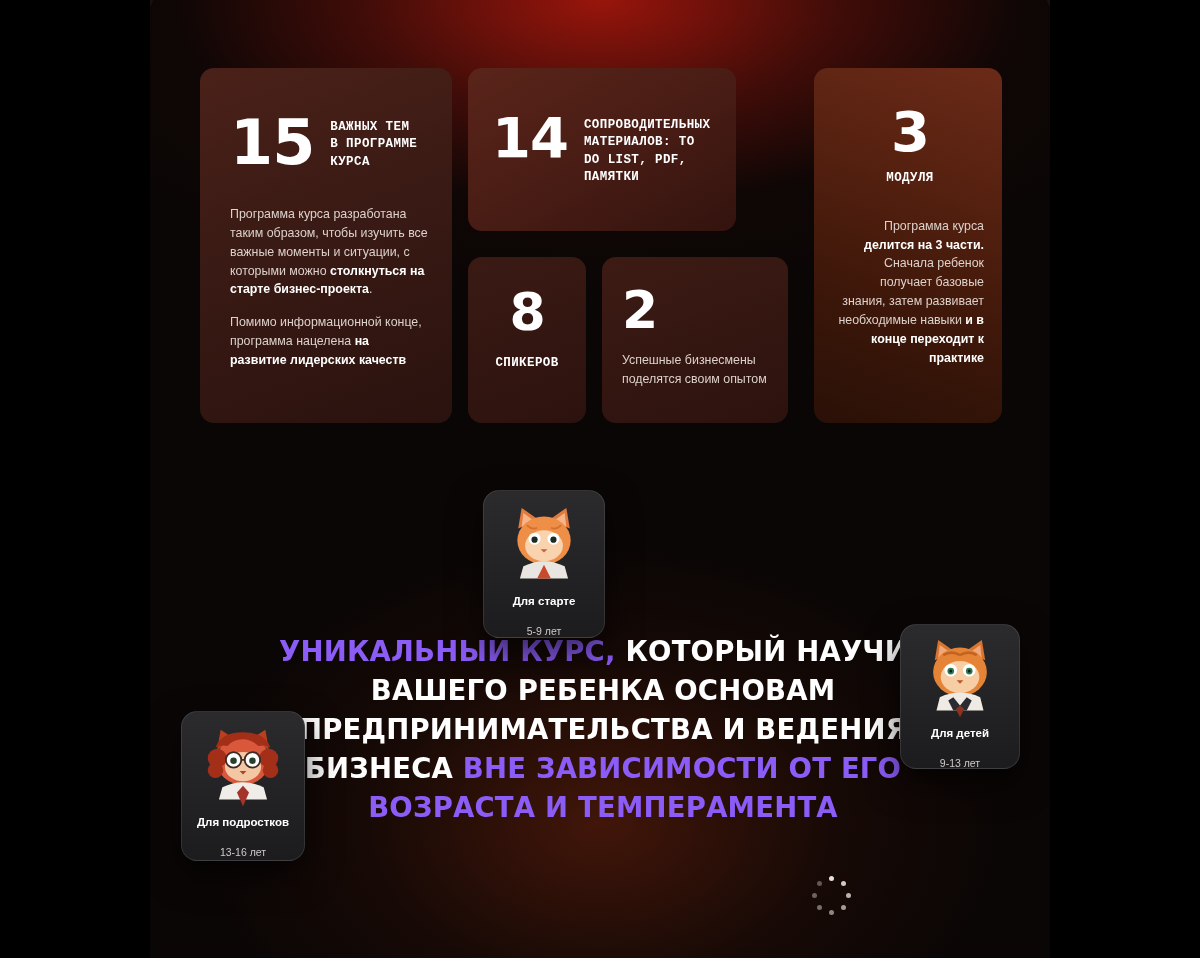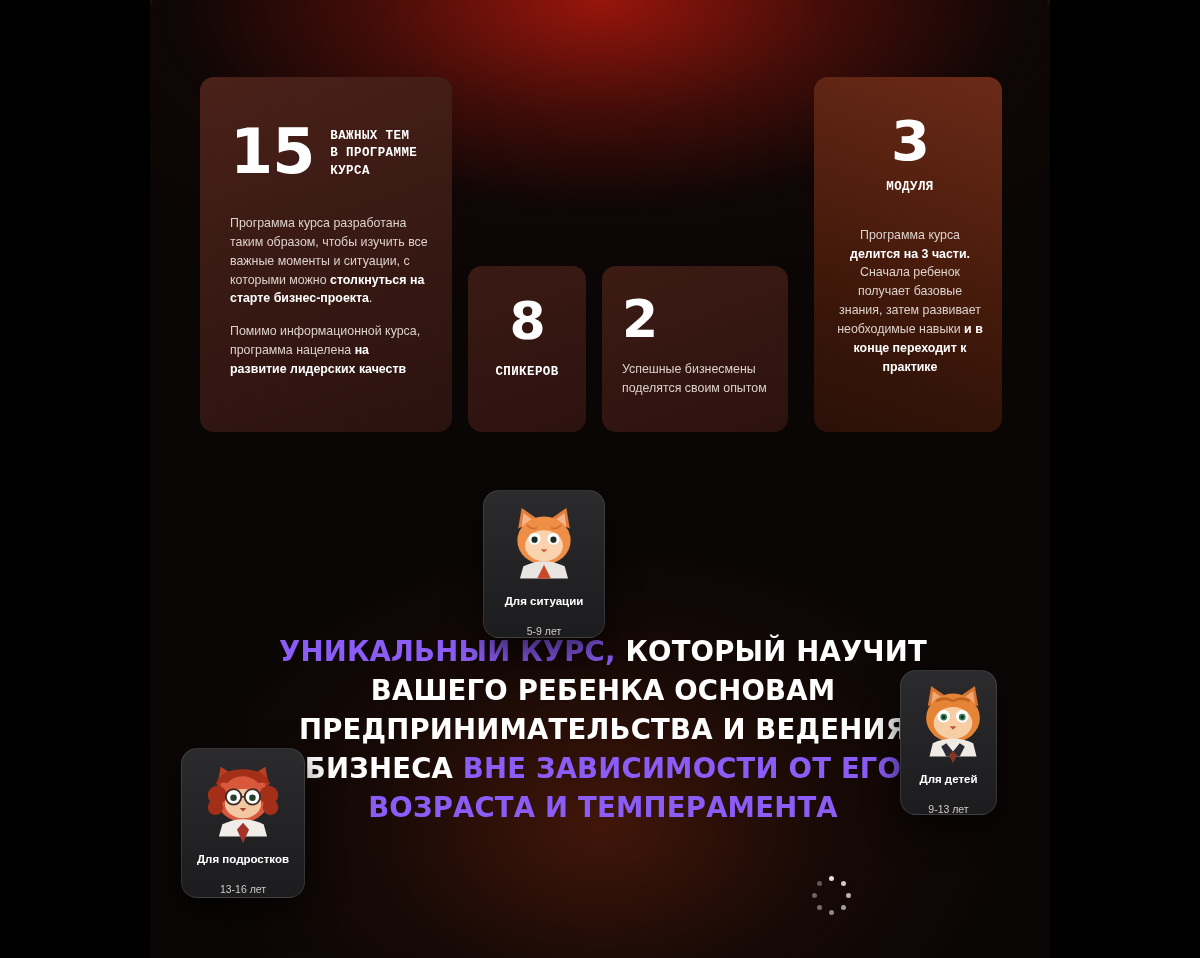--- a/index.html
+++ b/index.html
@@ -32,21 +32,21 @@
     position: absolute;
     border-radius: 50%;
     background: rgba(255,255,255,0.045);
   }
   .corner-circle.left  { left: 100px;  top: -34px; width: 54px; height: 54px; }
   .corner-circle.right { right: 100px; top: -34px; width: 54px; height: 54px; }
 
   
   .stats {
     position: absolute;
-    left: 200px; top: 77px;
+    left: 200px; top: 68px;
     width: 664px; height: 355px;
   }
   .card {
     position: absolute;
     border-radius: 14px;
     color: #f2ece8;
     overflow: hidden;
   }
   .card-15 {
     left: 0; top: 0; width: 252px; height: 355px;
@@ -106,21 +106,21 @@
   .body-txt b { color: #ffffff; font-weight: 700; }
   .body-txt + .body-txt { margin-top: 14px; }
 
   .row-top { display: flex; align-items: flex-start; gap: 16px; }
   .row-top .bignum { flex: 0 0 auto; }
   .row-top .cap { padding-top: 5px; }
 
   .card-15 .row-top { margin-bottom: 34px; }
   .card-8 .cap { margin-top: 18px; }
   .card-3 .cap { margin-top: 12px; }
-  .card-3 .body-txt { margin-top: 30px; text-align: center; }
+  .card-3 .body-txt { margin-top: 30px; text-align: right; }
   .card-2 .body-txt { margin-top: 16px; }
 
   
   .headline {
     position: absolute;
     left: 248px; top: 632px;
     width: 710px;
     text-align: center;
     font-family: "DejaVu Sans", sans-serif;
     font-weight: 700;
@@ -142,22 +142,22 @@
     text-align: center;
     padding: 10px 10px 12px;
     color: #fff;
     overflow: hidden;
   }
   .cat-card .face { margin: 0 auto; }
   .cat-title { font-size: 11.5px; font-weight: 700; margin-top: 4px; }
   .cat-sub   { font-size: 10.5px; color: #cfc9c6; margin-top: 18px; }
 
   .cat-a { left: 483px; top: 490px; width: 122px; height: 148px; }
-  .cat-b { left: 900px; top: 670px; width: 97px; height: 145px; }
-  .cat-c { left: 181px; top: 748px; width: 124px; height: 150px; }
+  .cat-b { left: 900px; top: 624px; width: 120px; height: 145px; }
+  .cat-c { left: 181px; top: 711px; width: 124px; height: 150px; }
 
   
   .loader {
     position: absolute;
     left: 812px; top: 876px;
     width: 40px; height: 40px;
   }
   .loader span {
     position: absolute;
     width: 5px; height: 5px;
@@ -184,23 +184,29 @@
   <div class="stats">
 
     <div class="card card-15">
       <div class="row-top">
         <div class="bignum">15</div>
         <div class="cap" style="white-space:pre-line">ВАЖНЫХ ТЕМ
 В ПРОГРАММЕ
 КУРСА</div>
       </div>
       <p class="body-txt"><span>Программа курса разработана таким образом, чтобы изучить все важные моменты и ситуации, с которыми можно </span><b>столкнуться на старте бизнес-проекта</b><span>.</span></p>
-      <p class="body-txt"><span>Помимо информационной курса, программа нацелена </span><b>на развитие лидерских качеств</b></p>
-    </div>
-
+      <p class="body-txt"><span>Помимо информационной конце, программа нацелена </span><b>на развитие лидерских качеств</b></p>
+    </div>
+
+    <div class="card card-14">
+      <div class="row-top">
+        <div class="bignum">14</div>
+        <div class="cap" style="max-width:172px">СОПРОВОДИТЕЛЬНЫХ МАТЕРИАЛОВ:  TO DO LIST, PDF, ПАМЯТКИ</div>
+      </div>
+    </div>
 
     <div class="card card-8">
       <div class="bignum">8</div>
       <div class="cap">СПИКЕРОВ</div>
     </div>
 
     <div class="card card-2">
       <div class="row-top">
         <div class="bignum">2</div>
       </div>
@@ -228,21 +234,21 @@
       <ellipse cx="50" cy="52" rx="22" ry="18" fill="#f9d2ae"></ellipse>
       <circle cx="39" cy="44" r="7" fill="#fff"></circle>
         <circle cx="61" cy="44" r="7" fill="#fff"></circle>
       <circle cx="39" cy="45" r="3.6" fill="#1c2a22"></circle>
         <circle cx="61" cy="45" r="3.6" fill="#1c2a22"></circle>
       <path d="M46 56 h8 l-4 4 z" fill="#c9613a"></path>
       <path d="M30 28 q6 6 12 3 M58 31 q6 3 12 -3" stroke="#d3702f" stroke-width="2" fill="none"></path>
       <path d="M26 76 q24 -12 48 0 l4 14 h-56 z" fill="#e9e5e0"></path>
       <path d="M50 74 l-8 16 h16 z" fill="#c94a2a"></path>
     </svg>
-    <div class="cat-title">Для ситуации</div>
+    <div class="cat-title">Для старте</div>
     <div class="cat-sub">5-9 лет</div>
   </div>
 
   <div class="cat-card cat-b">
     <svg class="face" width="84" height="84" viewBox="0 0 100 100">
       <path d="M20 30 L24 6 L44 20 Z" fill="#d9742f"></path>
         <path d="M80 30 L76 6 L56 20 Z" fill="#d9742f"></path>
       <path d="M24 28 L26 12 L40 22 Z" fill="#f0a878"></path>
         <path d="M76 28 L74 12 L60 22 Z" fill="#f0a878"></path>
       <ellipse cx="50" cy="44" rx="32" ry="29" fill="#e58436"></ellipse>

